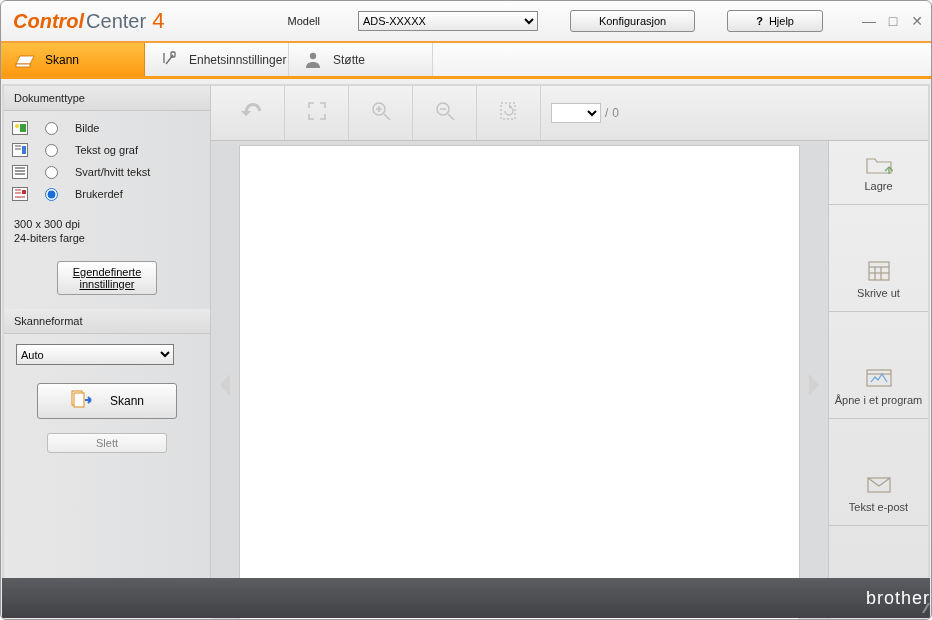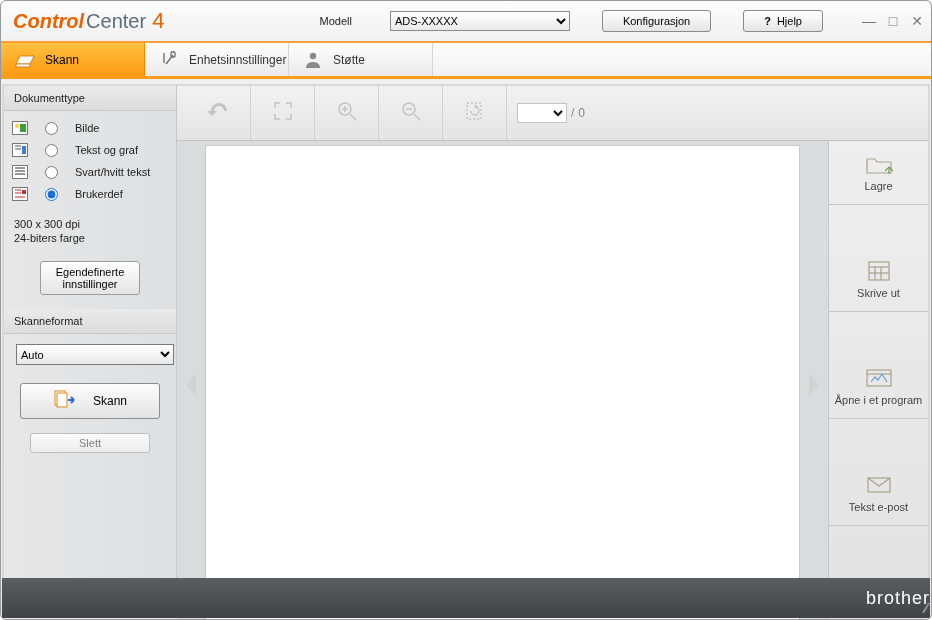--- a/index.html
+++ b/index.html
@@ -31,21 +31,21 @@
   .title-spacer { flex:1 1 auto; }
 
   .model-lbl { font-size:11px; color:#222; margin-right:14px; }
   .model-select {
     width:180px; height:20px; font-size:11px;
     border:1px solid #8a8a8a; background:linear-gradient(#fff,#e9e9e9);
   }
   .hdr-btn {
     height:22px; font-size:11px; border:1px solid #8a8a8a;
     background:linear-gradient(#fff,#e5e5e5);
-    border-radius:3px; margin-left:8px; padding:0 20px; cursor:pointer;
+    border-radius:3px; margin-left:8px; padding:0 28px; cursor:pointer;
     display:inline-flex; align-items:center; gap:6px;
   }
   .window-ctrls { display:flex; gap:8px; margin-left:14px; color:#7a7a7a; }
   .window-ctrls span { width:16px; text-align:center; font-size:14px; cursor:pointer; font-family:Arial; }
 
   
   .tabstrip {
     height: 38px;
     border-top: 2px solid #f7a03b;
     background: linear-gradient(#fdfdfd,#f2f2f2);
@@ -68,41 +68,41 @@
   .tab .icon { width:20px; height:20px; display:flex; align-items:center; justify-content:center; }
 
   
   .body {
     position:absolute; left:1px; right:1px; top:83px; bottom:30px;
     display:flex;
     background:#d7d8da;
     padding:2px;
   }
   .sidebar {
-    width:173px;
+    width:207px;
     background:linear-gradient(to right,#e7e7e8,#dedfe0);
     border-right:1px solid #c8c8c8;
     font-size:11px; color:#222;
   }
   .panel-h {
     padding:6px 10px;
     font-size:11px;
     background:linear-gradient(#eaeaea,#dcdcdc);
     border-bottom:1px solid #c8c8c8;
   }
   .radio-list { padding:6px 8px 10px 8px; }
   .radio-row { display:flex; align-items:center; gap:17px; height:22px; }
   .radio-row .mini { width:16px; height:14px; }
   .dpi { padding:2px 0 12px 10px; line-height:14px; }
   .side-btn {
     display:block; margin:4px auto 14px auto;
     width:100px; min-height:34px; font-size:11px;
     border:1px solid #9c9c9c; border-radius:3px;
     background:linear-gradient(#fff,#e4e4e4); cursor:pointer;
-    padding:2px 0; text-align:center;
+    padding:2px 0; text-align:center;text-decoration:underline;
   }
   .format-sel {
     width:158px; height:21px; margin:10px 0 18px 12px;
     font-size:11px; border:1px solid #7a7a7a;
     background:linear-gradient(#fff,#e8e8e8);
   }
   .scan-btn {
     width:140px; height:36px; margin:0 auto; display:flex;
     align-items:center; justify-content:center; gap:16px;
     font-size:12px; border:1px solid #8d8d8d; border-radius:3px;

